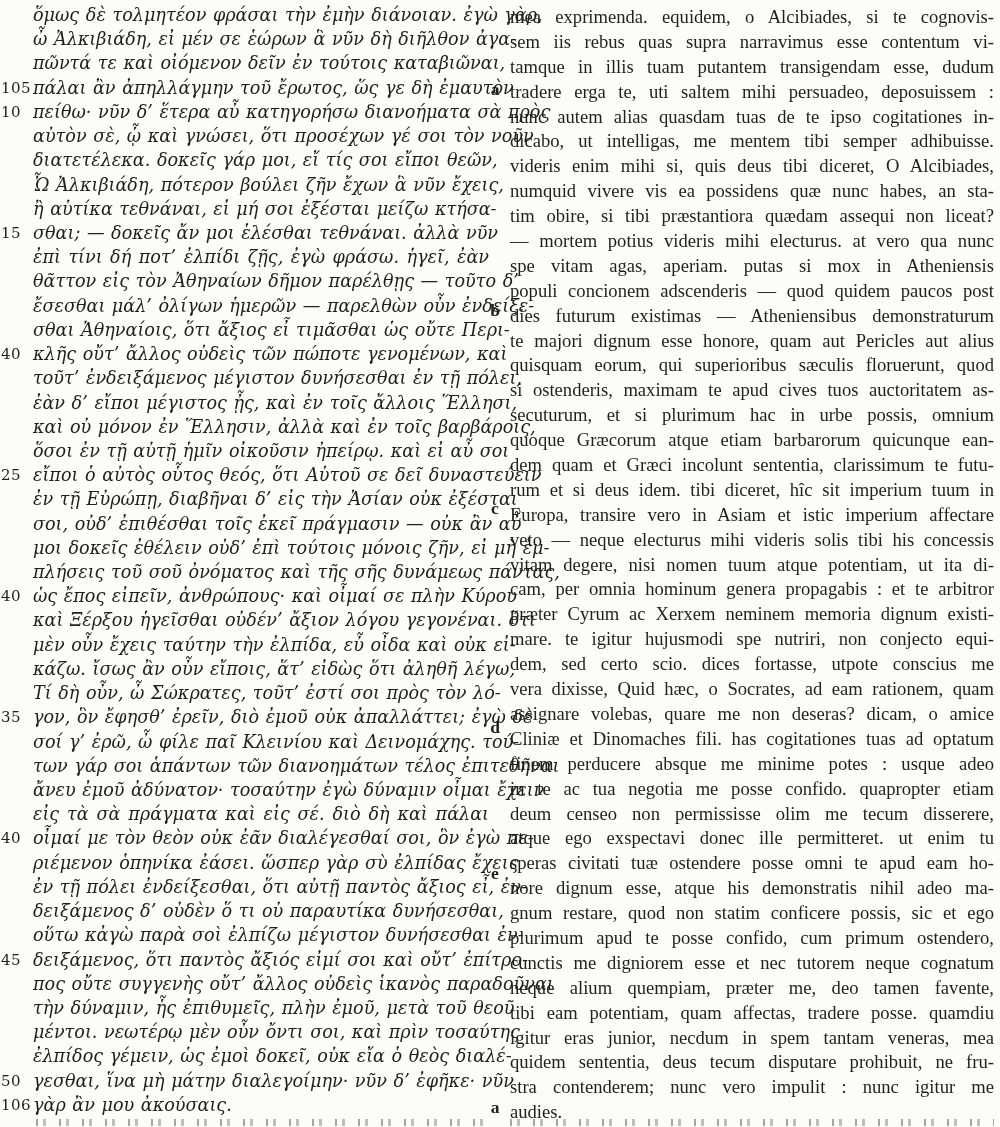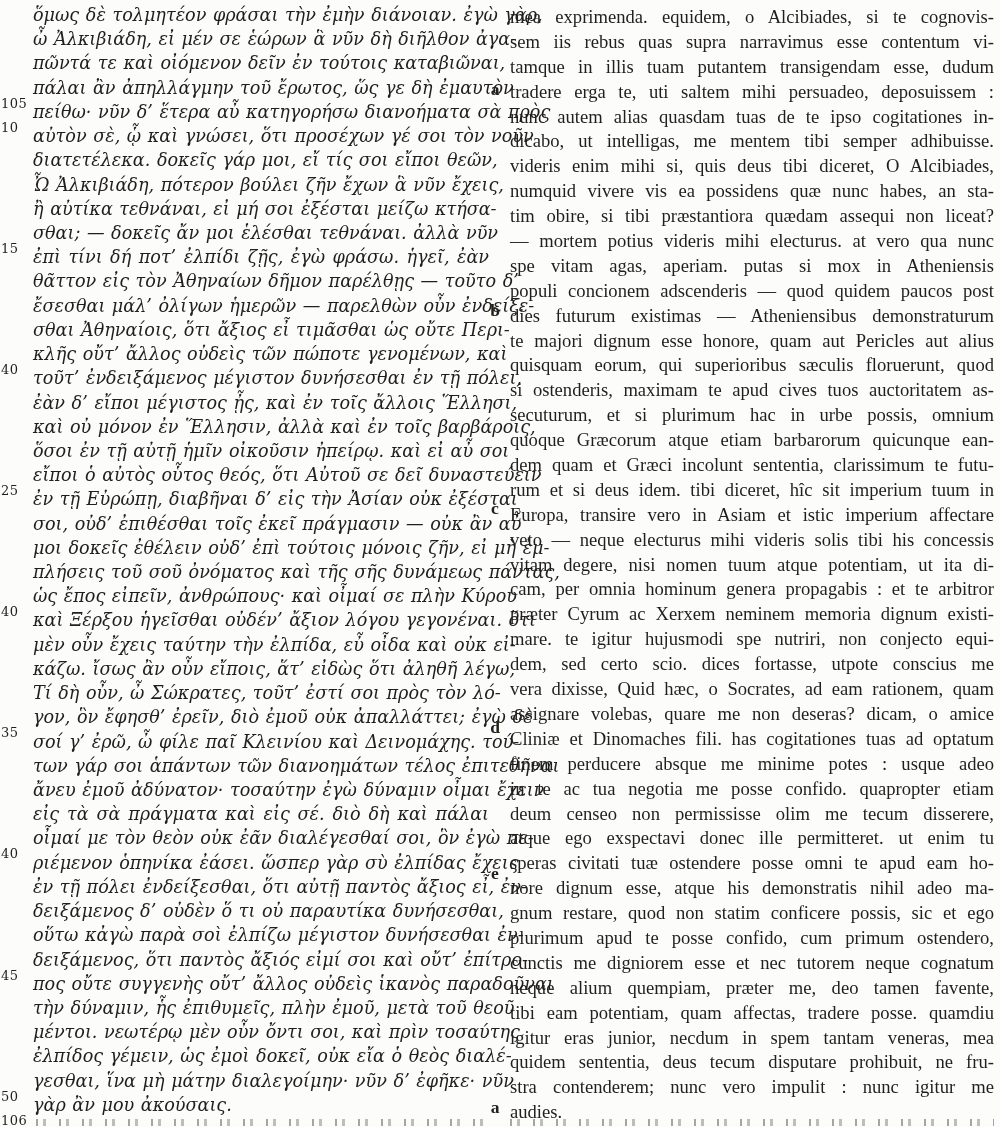--- a/index.html
+++ b/index.html
@@ -22,25 +22,25 @@
     position:relative;
     height:24.23px; line-height:24.23px;
     font-size:17.6px;
     white-space:nowrap;
     text-align:justify;
     text-align-last:justify;
     word-spacing:1px;
   }
   .gline.end { text-align-last:left; }
   .mnum {
-    position:absolute; left:-32px; top:16px; width:30px;
+    position:absolute; left:-32px; top:0; width:30px;
     text-align:right;
     font-family:"DejaVu Serif", serif;
     font-style:normal;
-    font-size:13px;
+    font-size:15px;
     letter-spacing:0.5px;
   }
   
   #latin-col {
     position:absolute; left:510px; top:5px; width:484px;
     font-family:"Liberation Serif", serif;
   }
   .lline {
     height:24.9px; line-height:24.9px;
     font-size:18.6px;

